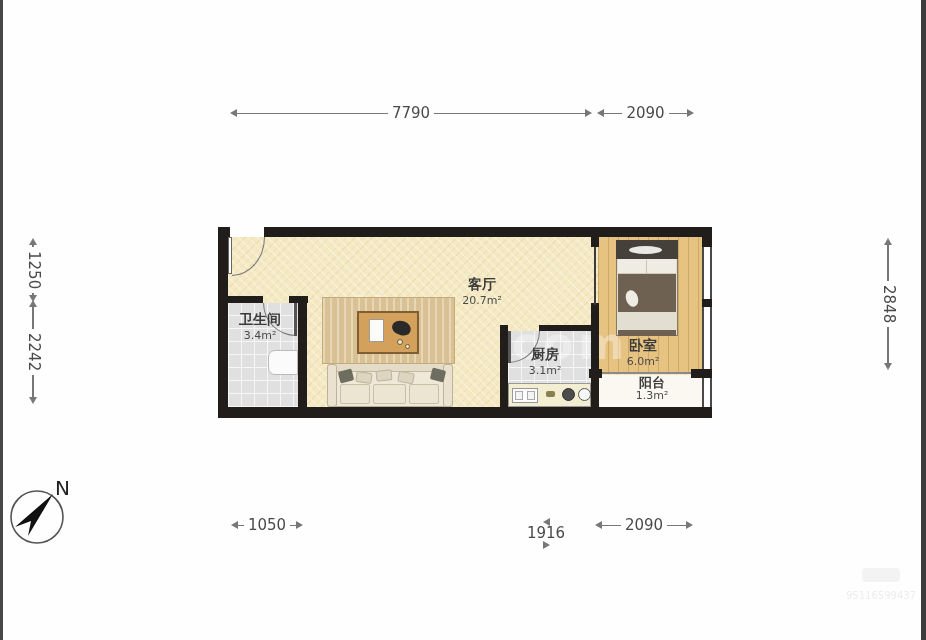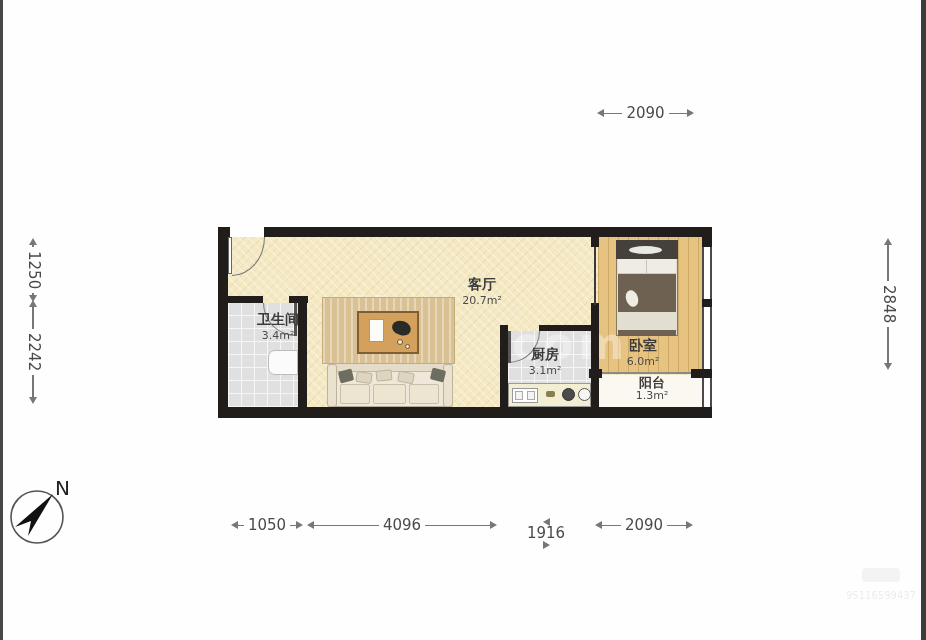--- a/index.html
+++ b/index.html
@@ -134,56 +134,56 @@
 
   <div class="abs" style="left:702px;top:237px;width:10px;height:170px;background:#fff;border-left:2px solid #4a4a4a;border-right:2px solid #4a4a4a;box-sizing:border-box;"></div>
   <div class="w" style="left:702px;top:237px;width:10px;height:10px;"></div>
   <div class="w" style="left:702px;top:299px;width:10px;height:8px;"></div>
   <div class="w" style="left:702px;top:369px;width:10px;height:9px;"></div>
 
   <div class="room-label" style="left:446px;top:276px;width:72px;">
     <span class="nm">客厅</span>
     <span class="ar">20.7m²</span>
   </div>
-  <div class="room-label" style="left:244px;top:311px;width:68px;">
+  <div class="room-label" style="left:226px;top:311px;width:68px;">
     <span class="nm">卫生间</span>
     <span class="ar">3.4m²</span>
   </div>
   <div class="room-label" style="left:513px;top:346px;width:64px;">
     <span class="nm">厨房</span>
     <span class="ar">3.1m²</span>
   </div>
   <div class="room-label" style="left:611px;top:337px;width:64px;text-align:center;">
     <span class="nm">卧室</span>
     <span class="ar">6.0m²</span>
   </div>
   <div class="room-label" style="left:620px;top:376px;width:64px;line-height:1.1;">
     <span class="nm" style="font-size:13px;">阳台</span>
     <span class="ar">1.3m²</span>
   </div>
 
+  <div class="dim" style="left:230px;top:106px;width:362px;height:14px;">
+    <span class="ah l"></span>
+      <span class="ln"></span>
+    <span class="lb">7790</span>
+    <span class="ln"></span>
+      <span class="ah r"></span>
+  </div>
   <div class="dim" style="left:597px;top:106px;width:97px;height:14px;">
     <span class="ah l"></span>
       <span class="ln"></span>
     <span class="lb">2090</span>
     <span class="ln"></span>
       <span class="ah r"></span>
   </div>
 
   <div class="dim" style="left:231px;top:518px;width:72px;height:14px;">
     <span class="ah l"></span>
       <span class="ln"></span>
     <span class="lb">1050</span>
-    <span class="ln"></span>
-      <span class="ah r"></span>
-  </div>
-  <div class="dim" style="left:307px;top:518px;width:190px;height:14px;">
-    <span class="ah l"></span>
-      <span class="ln"></span>
-    <span class="lb">4096</span>
     <span class="ln"></span>
       <span class="ah r"></span>
   </div>
   <div class="dim" style="left:501px;top:518px;width:90px;height:14px;flex-direction:column;">
     <span class="ah l"></span>
       <span class="ln"></span>
     <span class="lb">1916</span>
     <span class="ln"></span>
       <span class="ah r"></span>
   </div>

